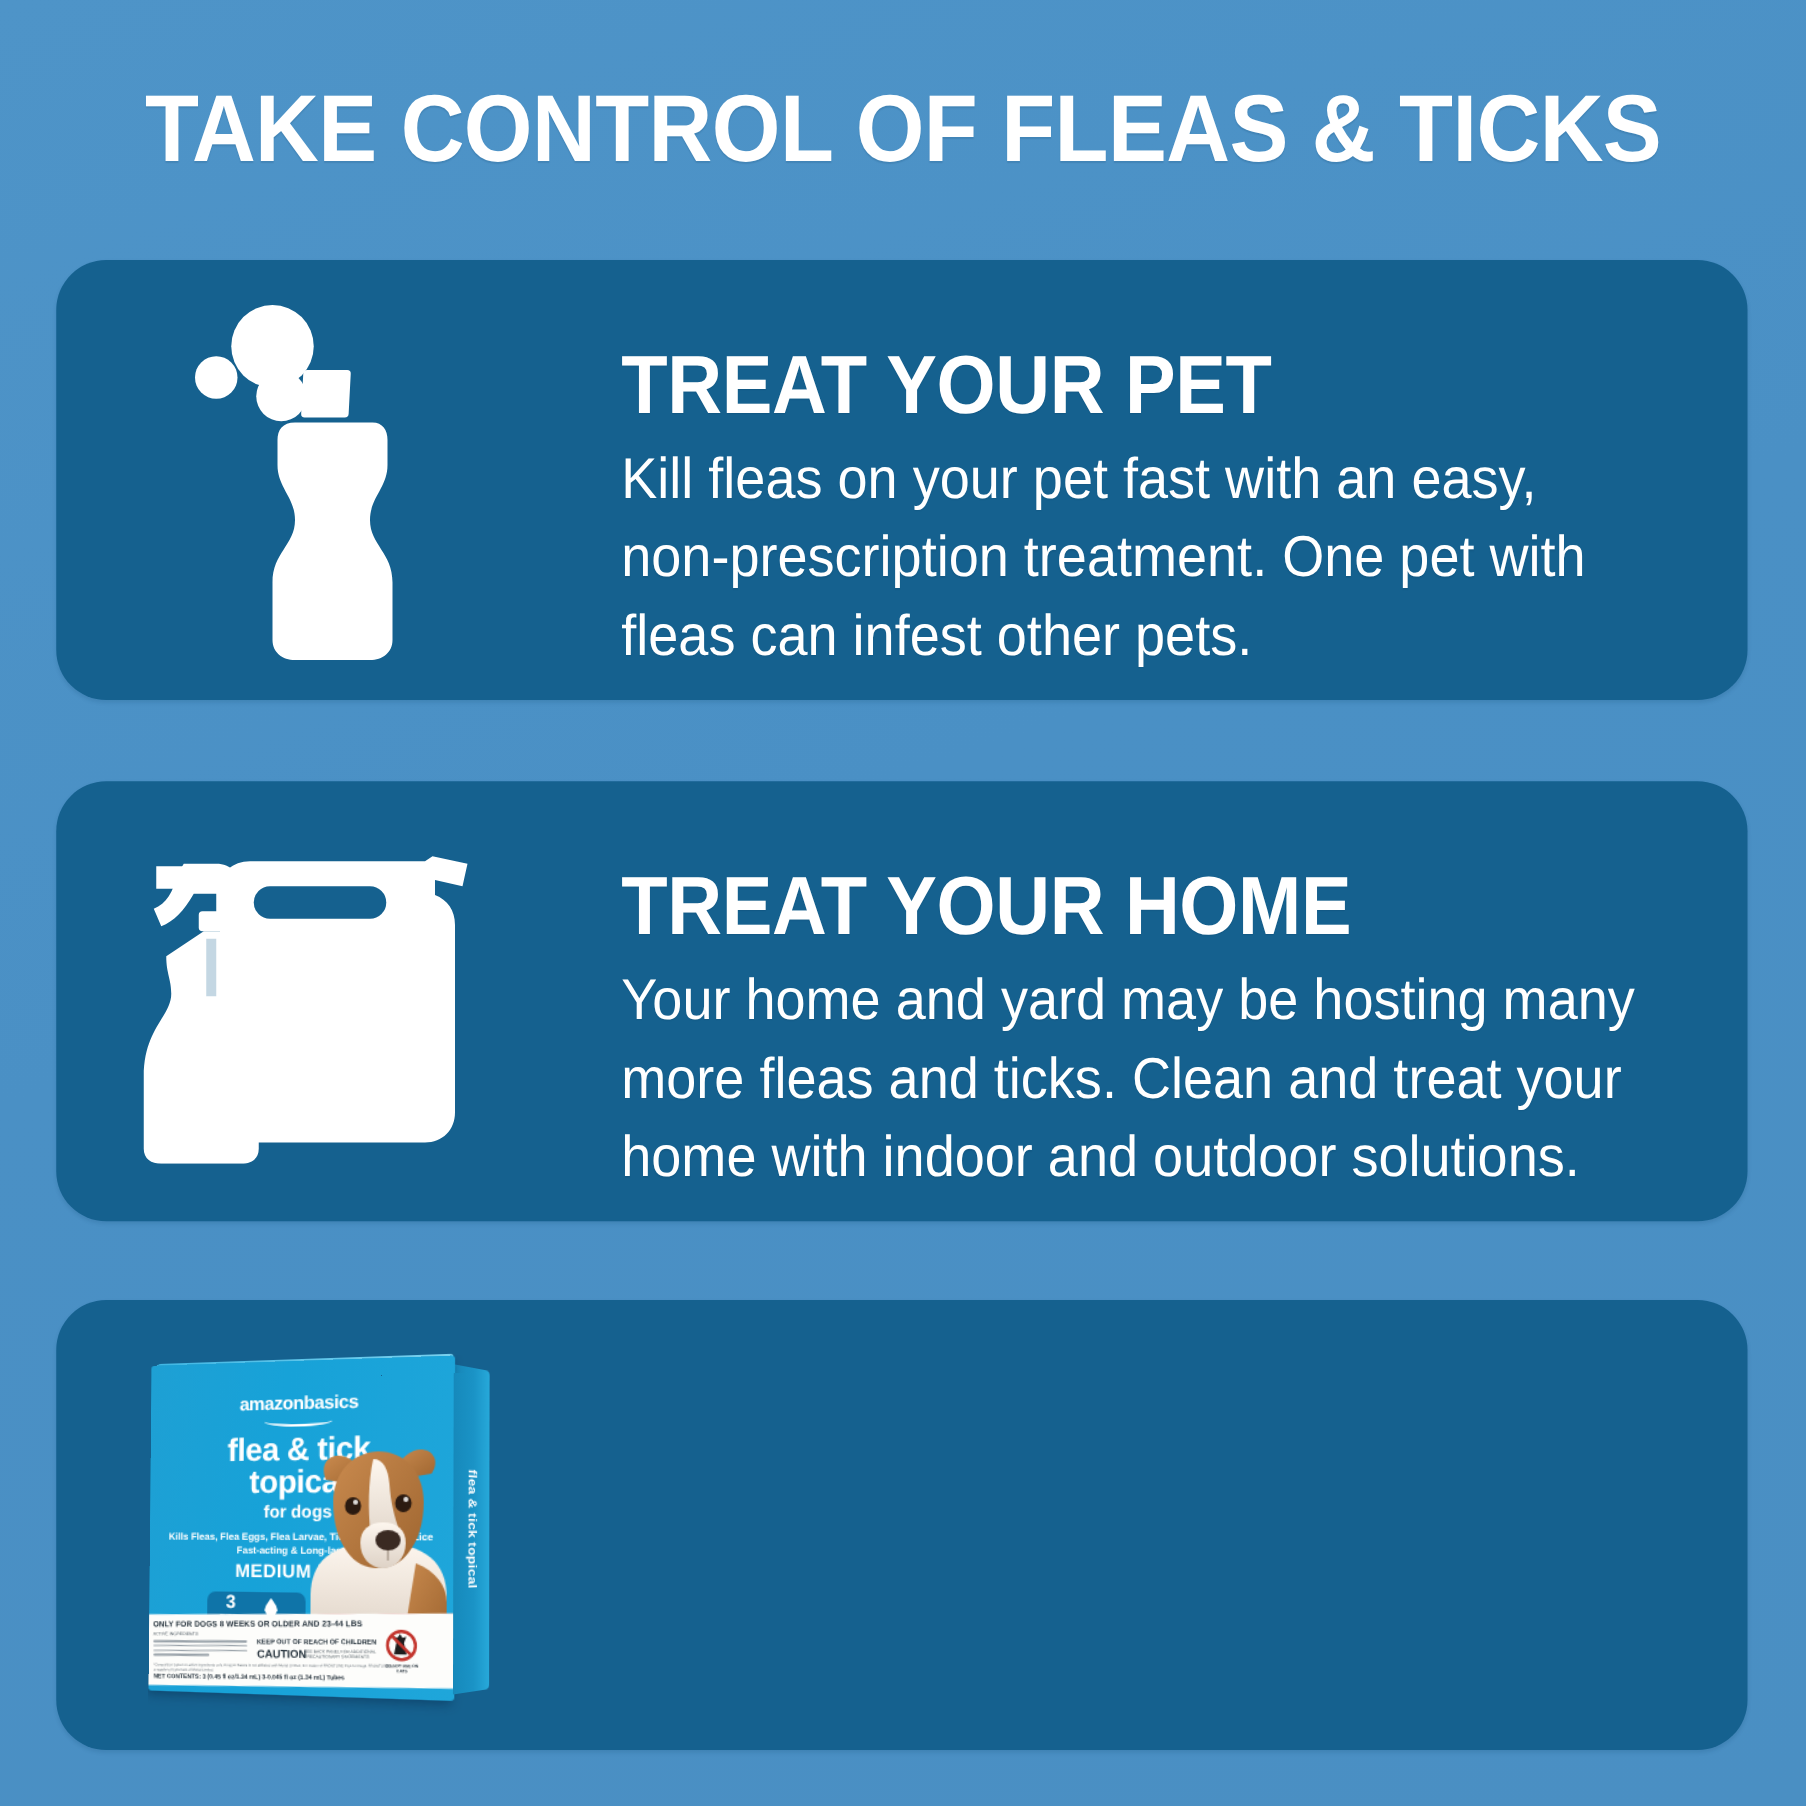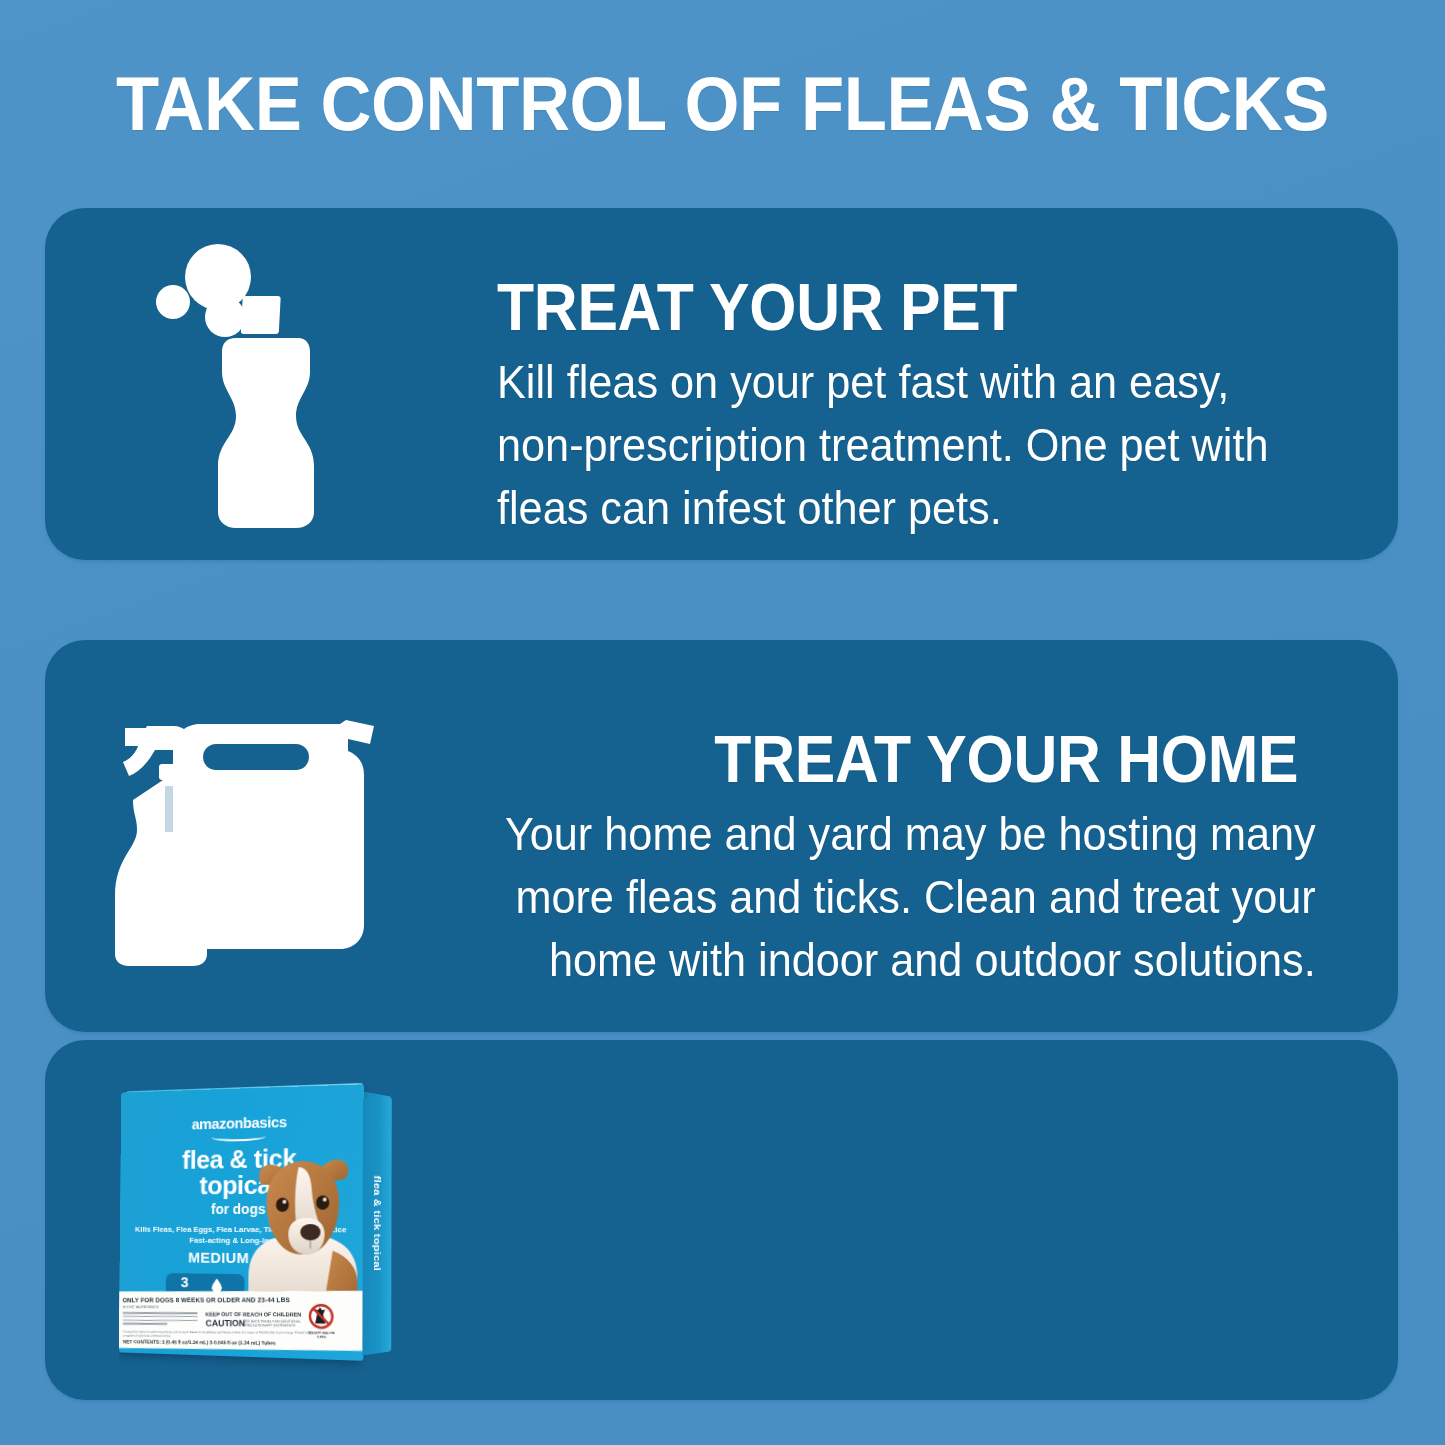--- a/index.html
+++ b/index.html
@@ -43,21 +43,21 @@
   .card {
     position: absolute;
     left: 45px;
     width: 1353px;
     background: #15618f;
     border-radius: 40px;
     box-shadow: 0 2px 3px rgba(15,70,110,0.15);
     overflow: hidden;
   }
   #card-0 { top: 208px;  height: 352px; }
-  #card-1 { top: 640px;  height: 392px; text-align: right; }
+  #card-1 { top: 625px;  height: 352px; }
   #card-2 { top: 1040px; height: 360px; }
 
   .card-icon {
     position: absolute;
     left: 0;
     top: 0;
     width: 420px;
     height: 100%;
     display: flex;
     align-items: center;

